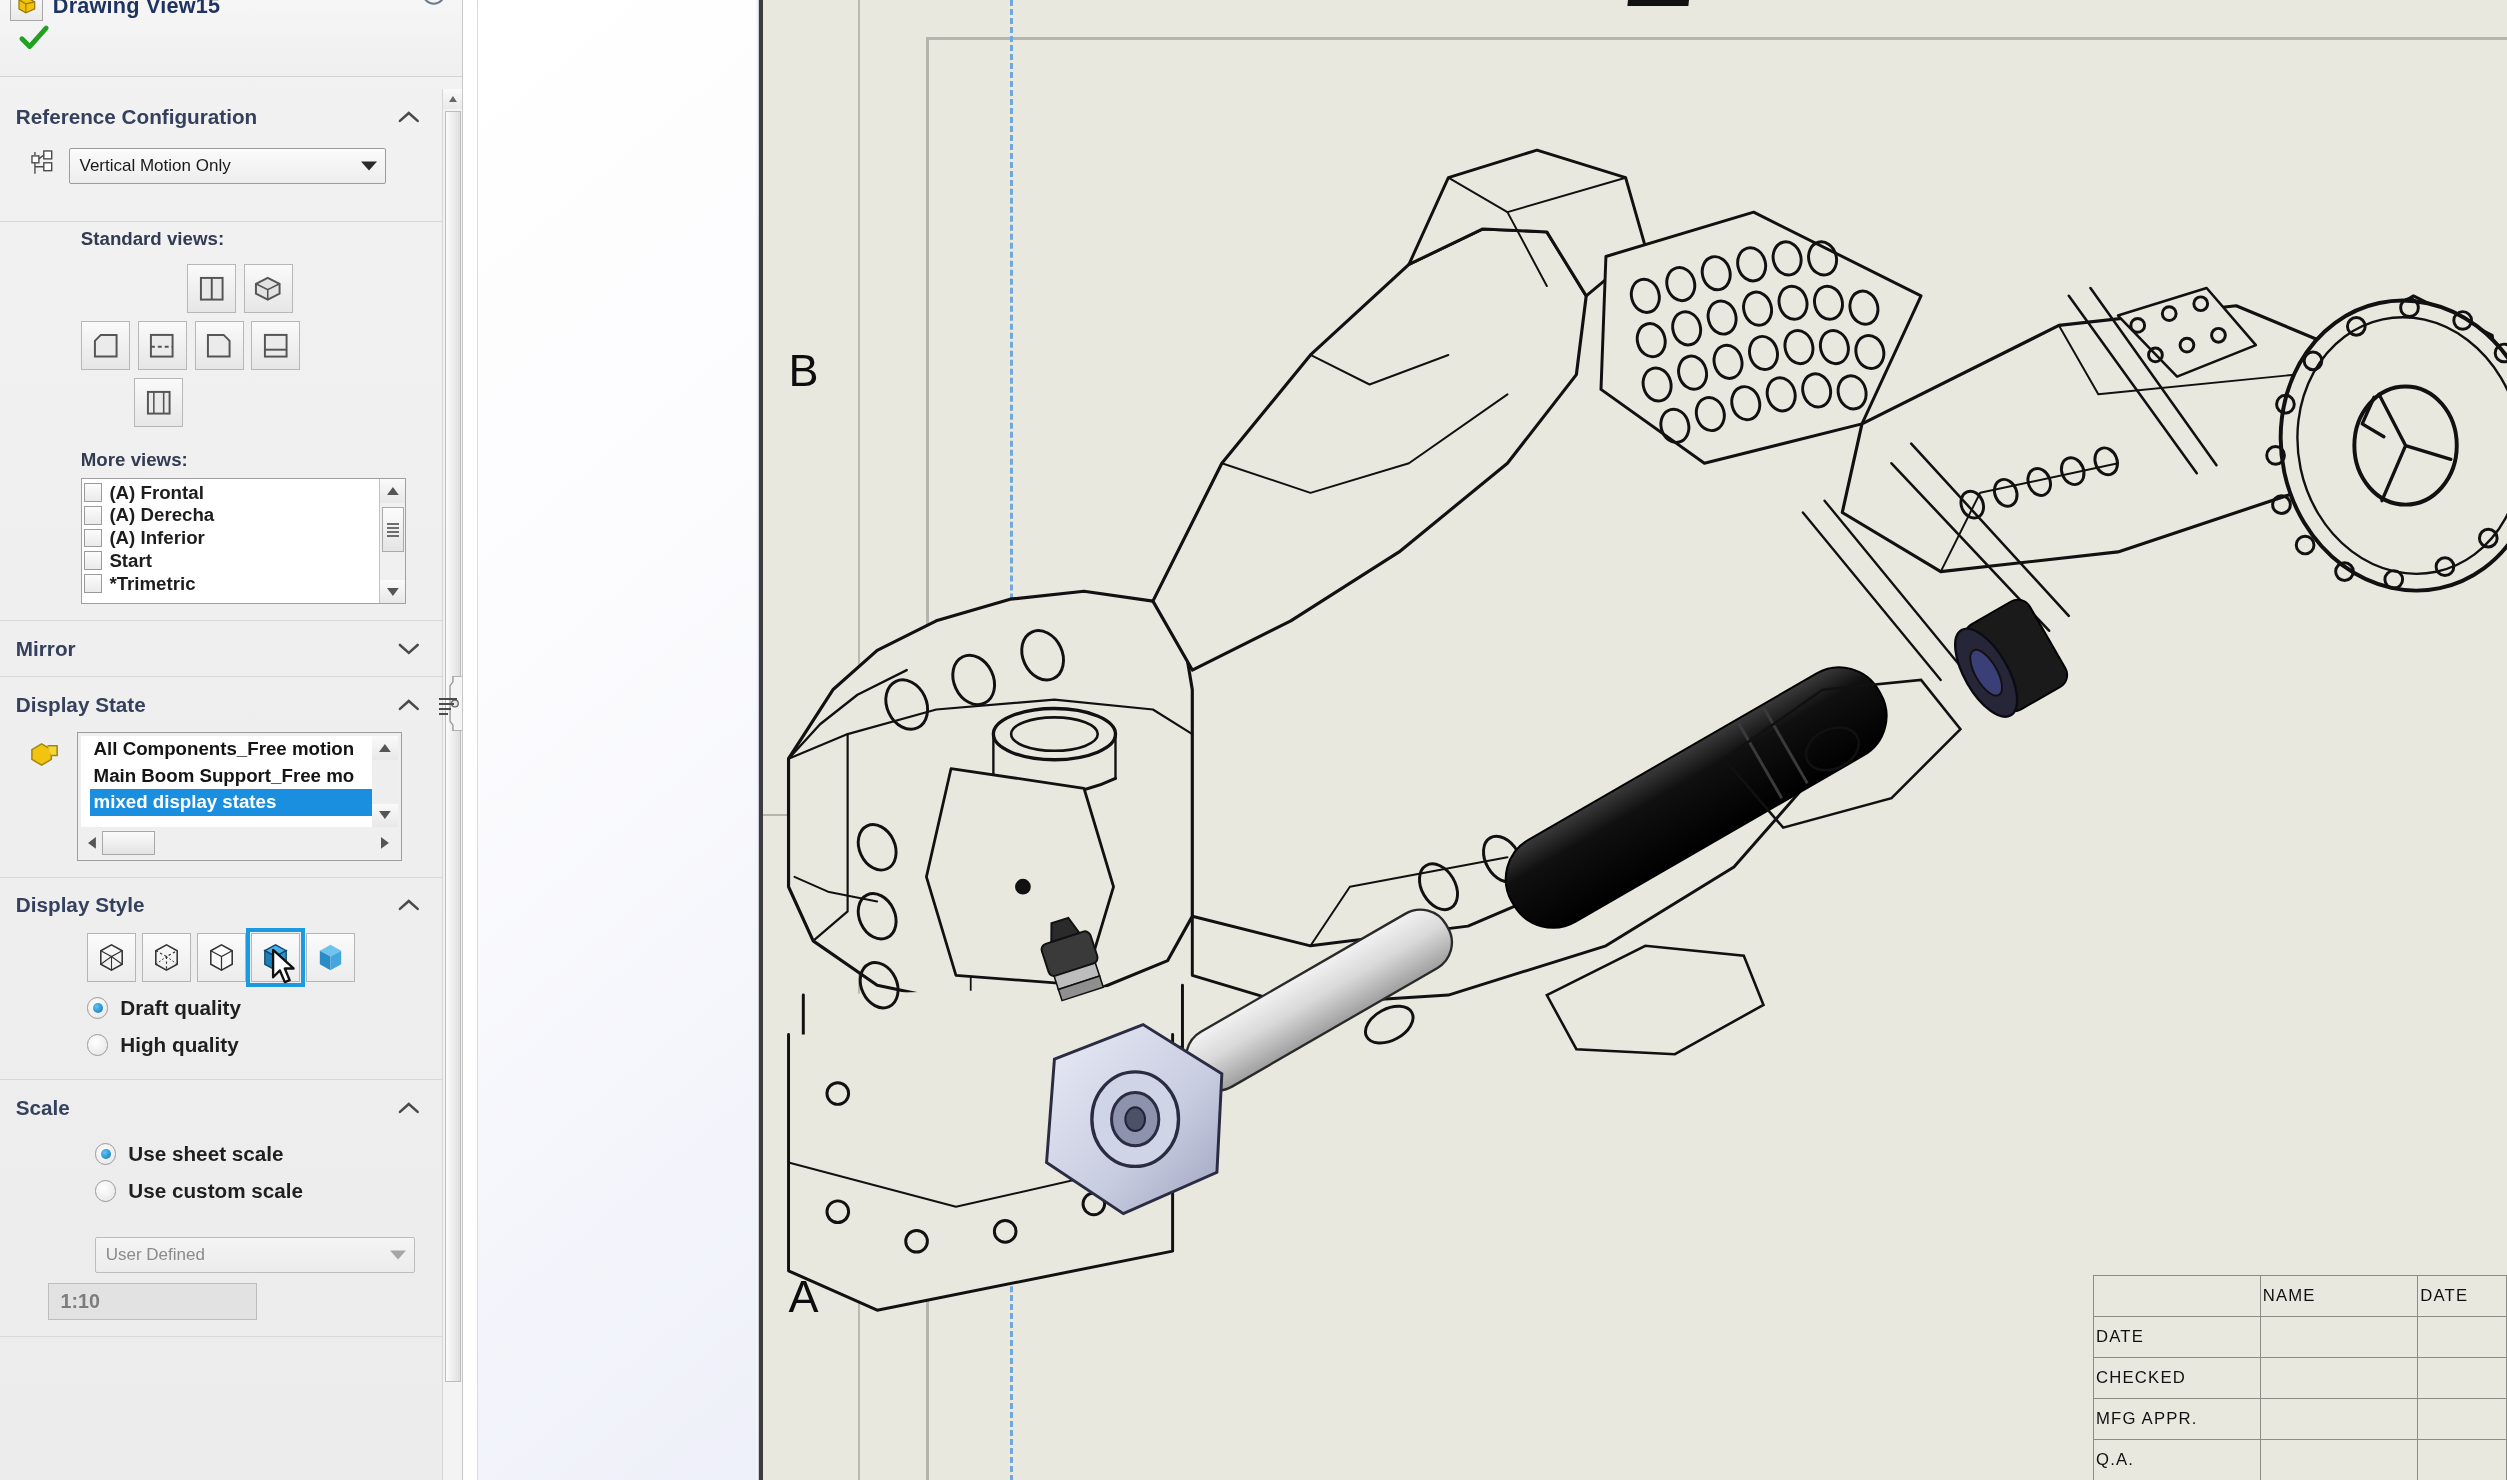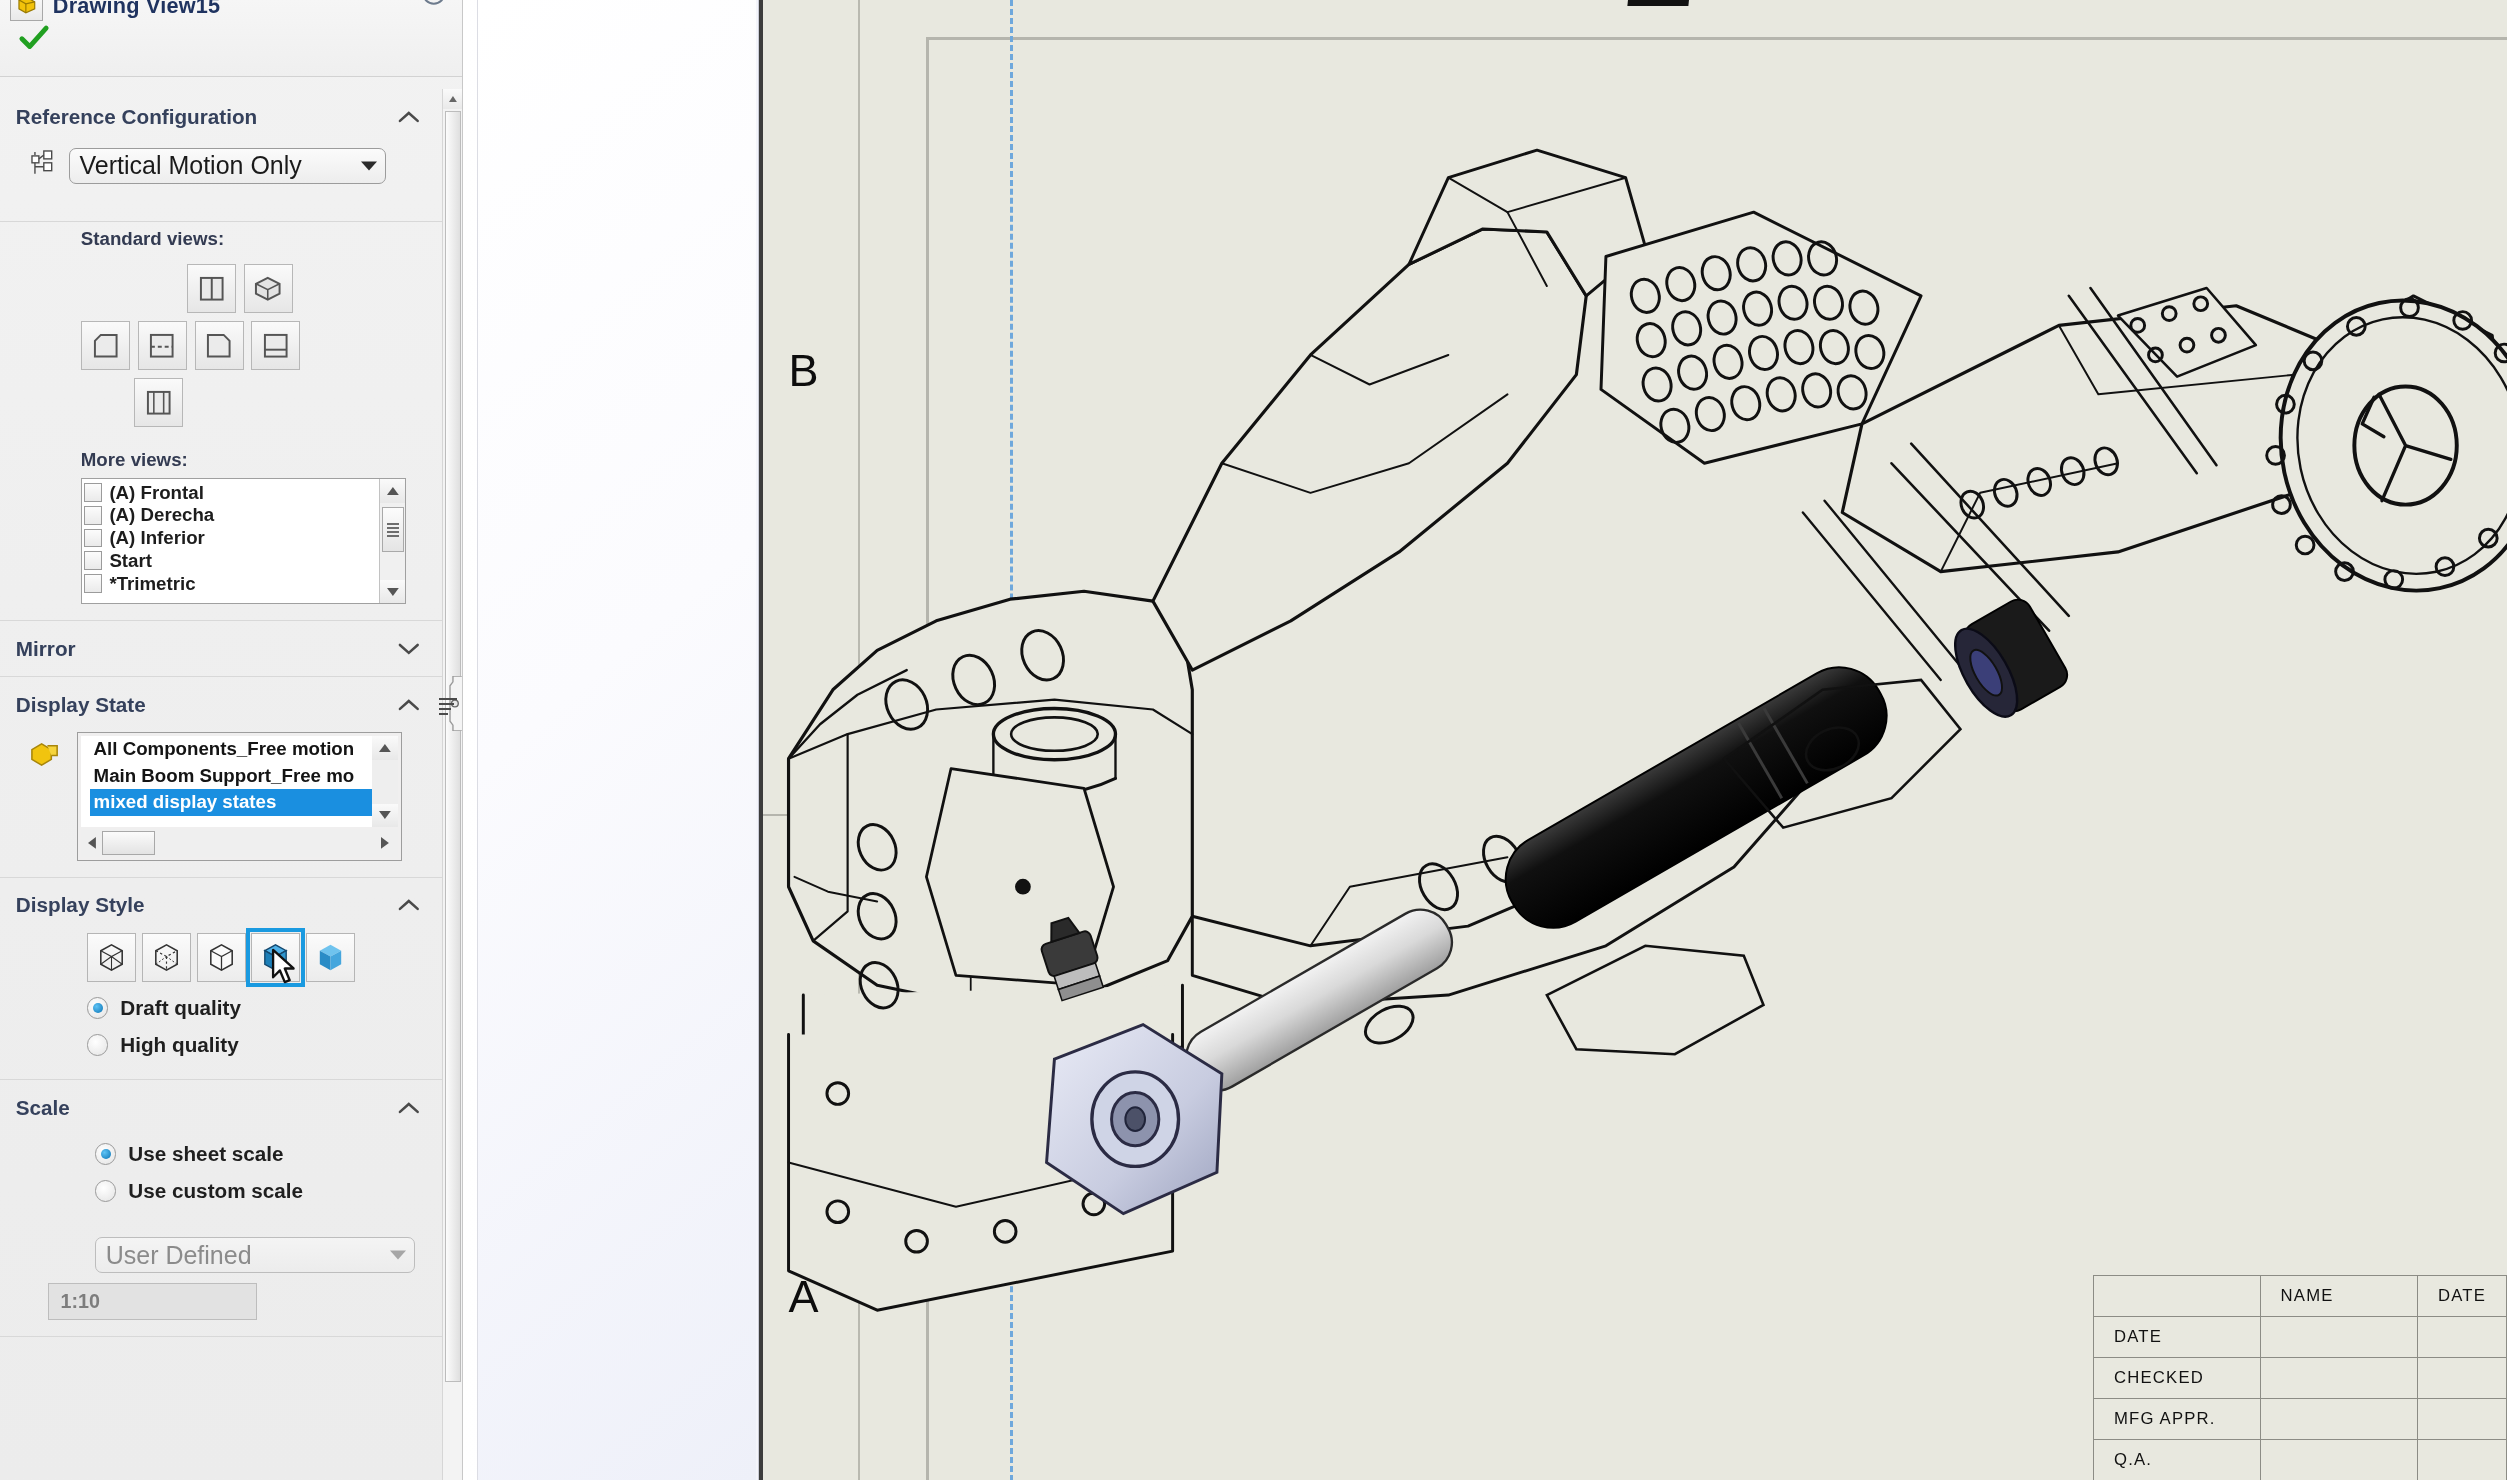--- a/index.html
+++ b/index.html
@@ -70,24 +70,24 @@
 
   
   .row { display: flex; align-items: center; }
   .cfg-row { padding: 3.9px 0 21.7px 13.8px; }
   .cfg-icon { width: 39px; flex: 0 0 39px; }
   .combo {
     position: relative;
     height: 36px;
     background: linear-gradient(to bottom,#fbfbfb,#ededed);
     border: 1px solid #9c9c9c;
-    border-radius: 7px;
+    border-radius: 2px;
     display: flex; align-items: center;
     padding-left: 9.9px;
-    font-size: 25px; color: #1a1a1a;
+    font-size: 17px; color: #1a1a1a;
     width: 317px;
   }
   .combo .arrow {
     position: absolute; right: 7.9px; top: 50%; transform: translateY(-50%);
     width: 0; height: 0;
     border-left: 8.9px solid transparent; border-right: 8.9px solid transparent;
     border-top: 9.9px solid #2b2b2b;
   }
   .combo.disabled { color: #8b8b8b; background: linear-gradient(to bottom,#f4f4f4,#ececec); border-color:#bdbdbd;margin-top:28px; }
   .combo.disabled .arrow { border-top-color: #a6a6a6; }
@@ -275,21 +275,21 @@
     position: absolute; right: 0; bottom: 0;
     width: 414px;
   }
   .tb-table { border-collapse: collapse; width: 414px; font-family: "Liberation Sans", sans-serif; }
   .tb-table td {
     border: 1px solid #8c8c85;
     height: 41px;
     font-size: 16.7px;
     color: #111;
     letter-spacing: 1.2px;
-    padding: 0 20px;
+    padding: 0 2px;
     background: transparent;
   }
   .tb-table td.lbl { width: 167px; }
   .tb-table td.nm  { width: 158px; }
   .tb-table td.dt  { width: 89px; }
   .tb-hdr td { font-size: 16.7px; }
 </style>
 </head>
 <body>
 

